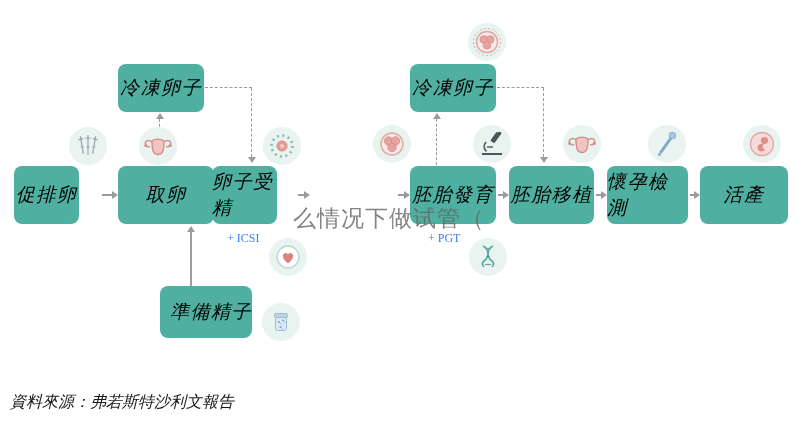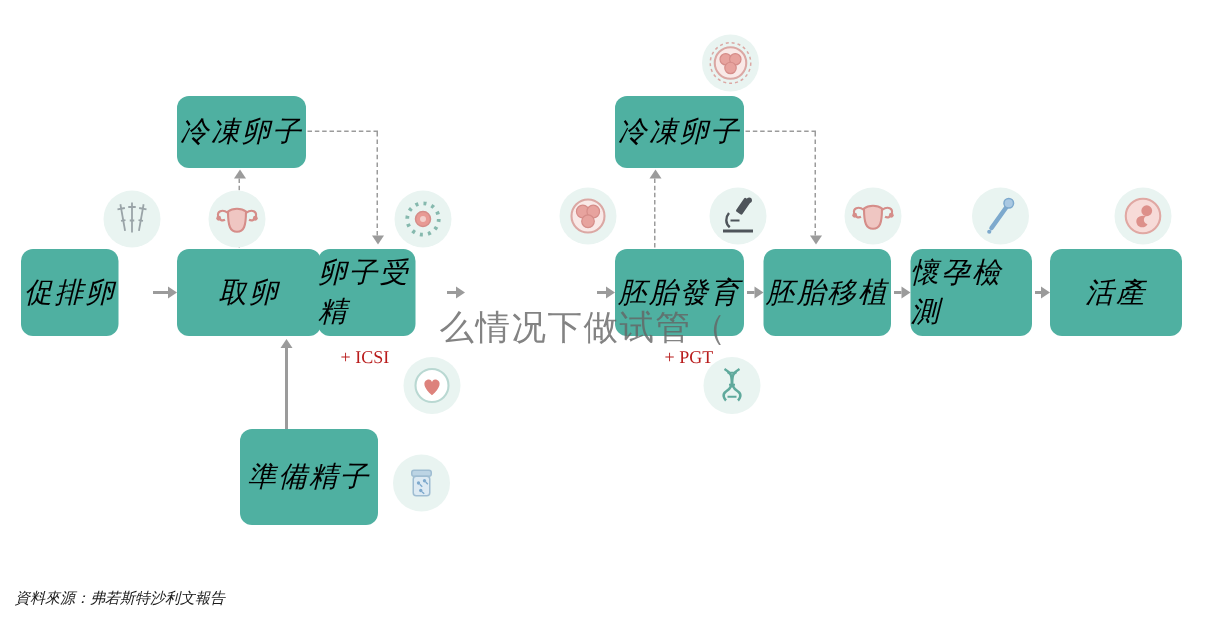--- a/index.html
+++ b/index.html
@@ -11,48 +11,48 @@
   .canvas{
     position:relative;width:807px;height:426px;background:#ffffff;overflow:hidden;
     font-family:"Liberation Sans",sans-serif;
   }
   .box{
     position:absolute;height:58px;border-radius:8px;background:var(--box-teal);
     display:flex;align-items:center;justify-content:center;
     color:#000000;font-size:19px;letter-spacing:1.5px;z-index:2;font-style:italic;
   }
   .box.side{height:48px;}
-  .box.side3{height:64px;}
+  .box.side3{height:52px;justify-content:flex-end;}
   .arrow-r{position:absolute;height:1.5px;background:var(--arrow-gray);z-index:1;}
   .arrow-r::after{
     content:"";position:absolute;right:-6px;top:-3.2px;width:0;height:0;
     border-left:6px solid var(--arrow-gray);
     border-top:4px solid transparent;border-bottom:4px solid transparent;
   }
   .dash-h{position:absolute;height:0;border-top:1.5px dashed var(--arrow-gray);z-index:1;}
   .dash-v{position:absolute;width:0;border-left:1.5px dashed var(--arrow-gray);z-index:1;}
   .solid-v{position:absolute;width:1.5px;background:var(--arrow-gray);z-index:1;}
   .head{position:absolute;width:0;height:0;z-index:1;}
   .head.up{border-left:4px solid transparent;border-right:4px solid transparent;border-bottom:6px solid var(--arrow-gray);}
   .head.down{border-left:4px solid transparent;border-right:4px solid transparent;border-top:6px solid var(--arrow-gray);}
   .icon{
     position:absolute;width:38px;height:38px;border-radius:50%;
     background:var(--icon-bg);z-index:3;display:flex;align-items:center;justify-content:center;
   }
   .icon svg{width:38px;height:38px;display:block;}
   .note{
-    position:absolute;font-family:"Liberation Serif",serif;font-size:12px;color:#b91c1c;z-index:2;
+    position:absolute;font-family:"Liberation Serif",serif;font-size:12px;color:#3b82f6;z-index:2;
   }
   .watermark{
     position:absolute;left:293px;top:203px;font-size:23px;letter-spacing:1px;
     color:rgba(100,100,100,0.8);z-index:5;white-space:nowrap;text-align:right;
   }
   .source{
     position:absolute;left:10px;top:392px;font-family:"Liberation Serif",serif;
-    font-style:italic;font-size:10px;color:#1a1a1a;z-index:2;
+    font-style:italic;font-size:16px;color:#1a1a1a;z-index:2;
   }
 </style>
 </head>
 <body>
 
 <div class="canvas">
 
   <div class="arrow-r" style="left:102px;top:194px;width:10px"></div>
   <div class="arrow-r" style="left:203px;top:194px;width:3px"></div>
   <div class="arrow-r" style="left:298px;top:194px;width:6px"></div>
@@ -104,21 +104,21 @@
       <span>冷凍卵子</span>
     </div>
   <div class="box side" style="left:410px;top:64px;width:86px">
       <span>冷凍卵子</span>
     </div>
   <div class="box side3" style="left:160px;top:286px;width:92px">
       <span>準備精子</span>
     </div>
 
   <div class="note" style="left:227px;top:231px">+ ICSI</div>
-  <div class="note" style="left:443px;top:231px">+ PGT</div>
+  <div class="note" style="left:428px;top:231px">+ PGT</div>
 
   <div class="icon" style="left:69px;top:127px">
     <svg viewBox="0 0 38 38">
         <g stroke="#9aa4a8" stroke-width="1.2" fill="none">
       <g transform="rotate(-10 13 19)">
             <line x1="13" y1="9" x2="13" y2="27"></line>
             <line x1="10.5" y1="12" x2="15.5" y2="12"></line>
             <line x1="11.5" y1="20" x2="14.5" y2="20"></line>
           </g>
       <line x1="19" y1="8" x2="19" y2="28"></line>

